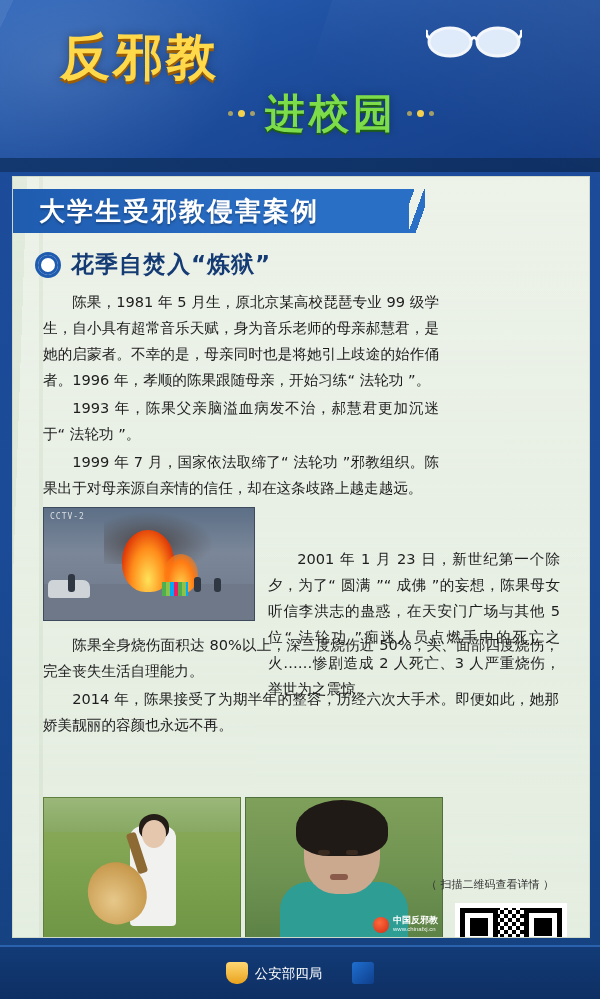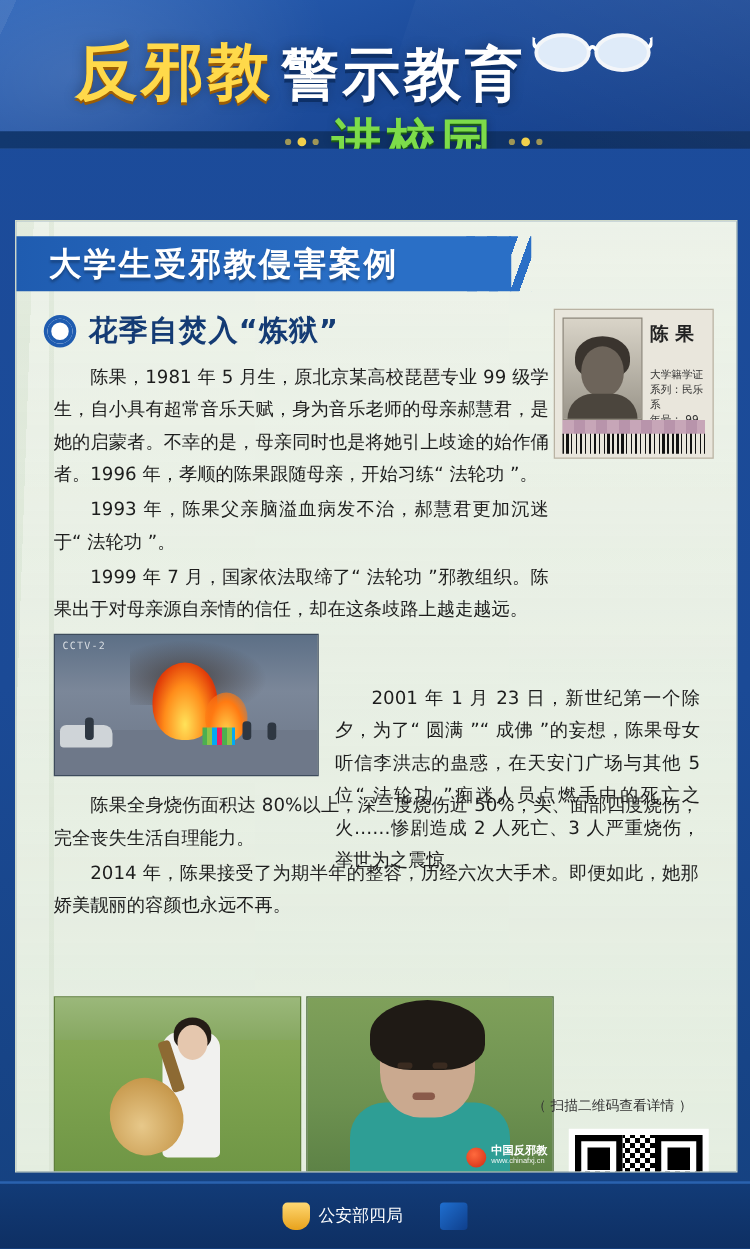--- a/index.html
+++ b/index.html
@@ -11,21 +11,21 @@
   }
   .poster{
     position:relative;
     width:600px;height:999px;
     background:linear-gradient(180deg,#1c4c9c 0%,#1b4a96 55%,#15417f 100%);
     overflow:hidden;
   }
   
   .header{
     position:relative;
-    height:119px;
+    height:172px;
     background:
       linear-gradient(115deg,rgba(255,255,255,.07) 0 12px,rgba(255,255,255,0) 12px 34px),
       linear-gradient(160deg,#2b63b8 0%,#1d4d9d 45%,#143d86 100%);
     overflow:hidden;
   }
   .header:before{
     content:"";position:absolute;left:-40px;top:-60px;width:340px;height:260px;
     background:radial-gradient(ellipse at 30% 40%,rgba(255,255,255,.13),rgba(255,255,255,0) 62%);
     transform:rotate(-12deg);
   }
@@ -253,21 +253,21 @@
     background:#1f1a15;
   }
   .pr-body{
     position:absolute;left:34px;bottom:0;width:128px;height:56px;border-radius:28px 28px 0 0;
     background:#2e9e95;
   }
   .pr-eye{position:absolute;top:52px;width:12px;height:5px;border-radius:3px;background:#3a2b20;}
   .pr-eye.l{left:72px;} .pr-eye.r{left:100px;}
   .pr-mouth{position:absolute;left:84px;top:76px;width:18px;height:6px;border-radius:4px;background:#8a5a4a;}
   .wm{
-    position:absolute;right:4px;bottom:4px;display:flex;align-items:flex-end;gap:4px;
+    position:absolute;right:4px;bottom:4px;display:flex;align-items:center;gap:4px;
   }
   .wm-badge{
     width:16px;height:16px;border-radius:50%;
     background:radial-gradient(circle at 40% 35%,#ff6a3d,#d02a12);
   }
   .wm-txt{line-height:9px;color:#fff;}
   .wm-txt b{font-size:9px;font-weight:bold;display:block;}
   .wm-txt i{font-size:6px;font-style:normal;display:block;opacity:.9;}
   
   .qr-note{
@@ -315,21 +315,20 @@
   .f-label i{display:block;font-style:normal;font-size:7.5px;opacity:.8;}
 </style>
 </head>
 <body>
 
 <div class="poster">
 
   <div class="header">
     <div class="title-line1">
       <span class="t-yellow">反邪教</span>
-      <span class="t-white">警示教育</span>
     </div>
     <div class="title-line2">
       <span class="dots">
           <i class="s"></i>
           <i></i>
           <i class="s"></i>
         </span>
       <span class="t-green">进校园</span>
       <span class="dots">
           <i class="s"></i>
@@ -353,35 +352,20 @@
     <div class="section-title">
       <span>大学生受邪教侵害案例</span>
     </div>
     <div class="slash"></div>
 
     <div class="sub-head">
       <span class="bullet"></span>
       <span class="txt">花季自焚入“炼狱”</span>
     </div>
 
-    <div class="idcard">
-      <div class="id-photo">
-        <div class="id-hair"></div>
-        <div class="id-face"></div>
-        <div class="id-body"></div>
-      </div>
-      <div class="id-name">陈 果</div>
-      <div class="id-lines">
-        <div>大学籍学证</div>
-        <div>系列：民乐系</div>
-        <div>年号：  99</div>
-      </div>
-      <div class="id-blur"></div>
-      <div class="barcode"></div>
-    </div>
 
     <div class="body-text">
       <p>陈果，1981 年 5 月生，原北京某高校琵琶专业 99 级学生，自小具有超常音乐天赋，身为音乐老师的母亲郝慧君，是她的启蒙者。不幸的是，母亲同时也是将她引上歧途的始作俑者。1996 年，孝顺的陈果跟随母亲，开始习练“ 法轮功 ”。</p>
       <p>1993 年，陈果父亲脑溢血病发不治，郝慧君更加沉迷于“ 法轮功 ”。</p>
       <p>1999 年 7 月，国家依法取缔了“ 法轮功 ”邪教组织。陈果出于对母亲源自亲情的信任，却在这条歧路上越走越远。</p>
     </div>
 
     <div class="fire-photo">
       <div class="smoke"></div>
       <div class="fire-ground"></div>

